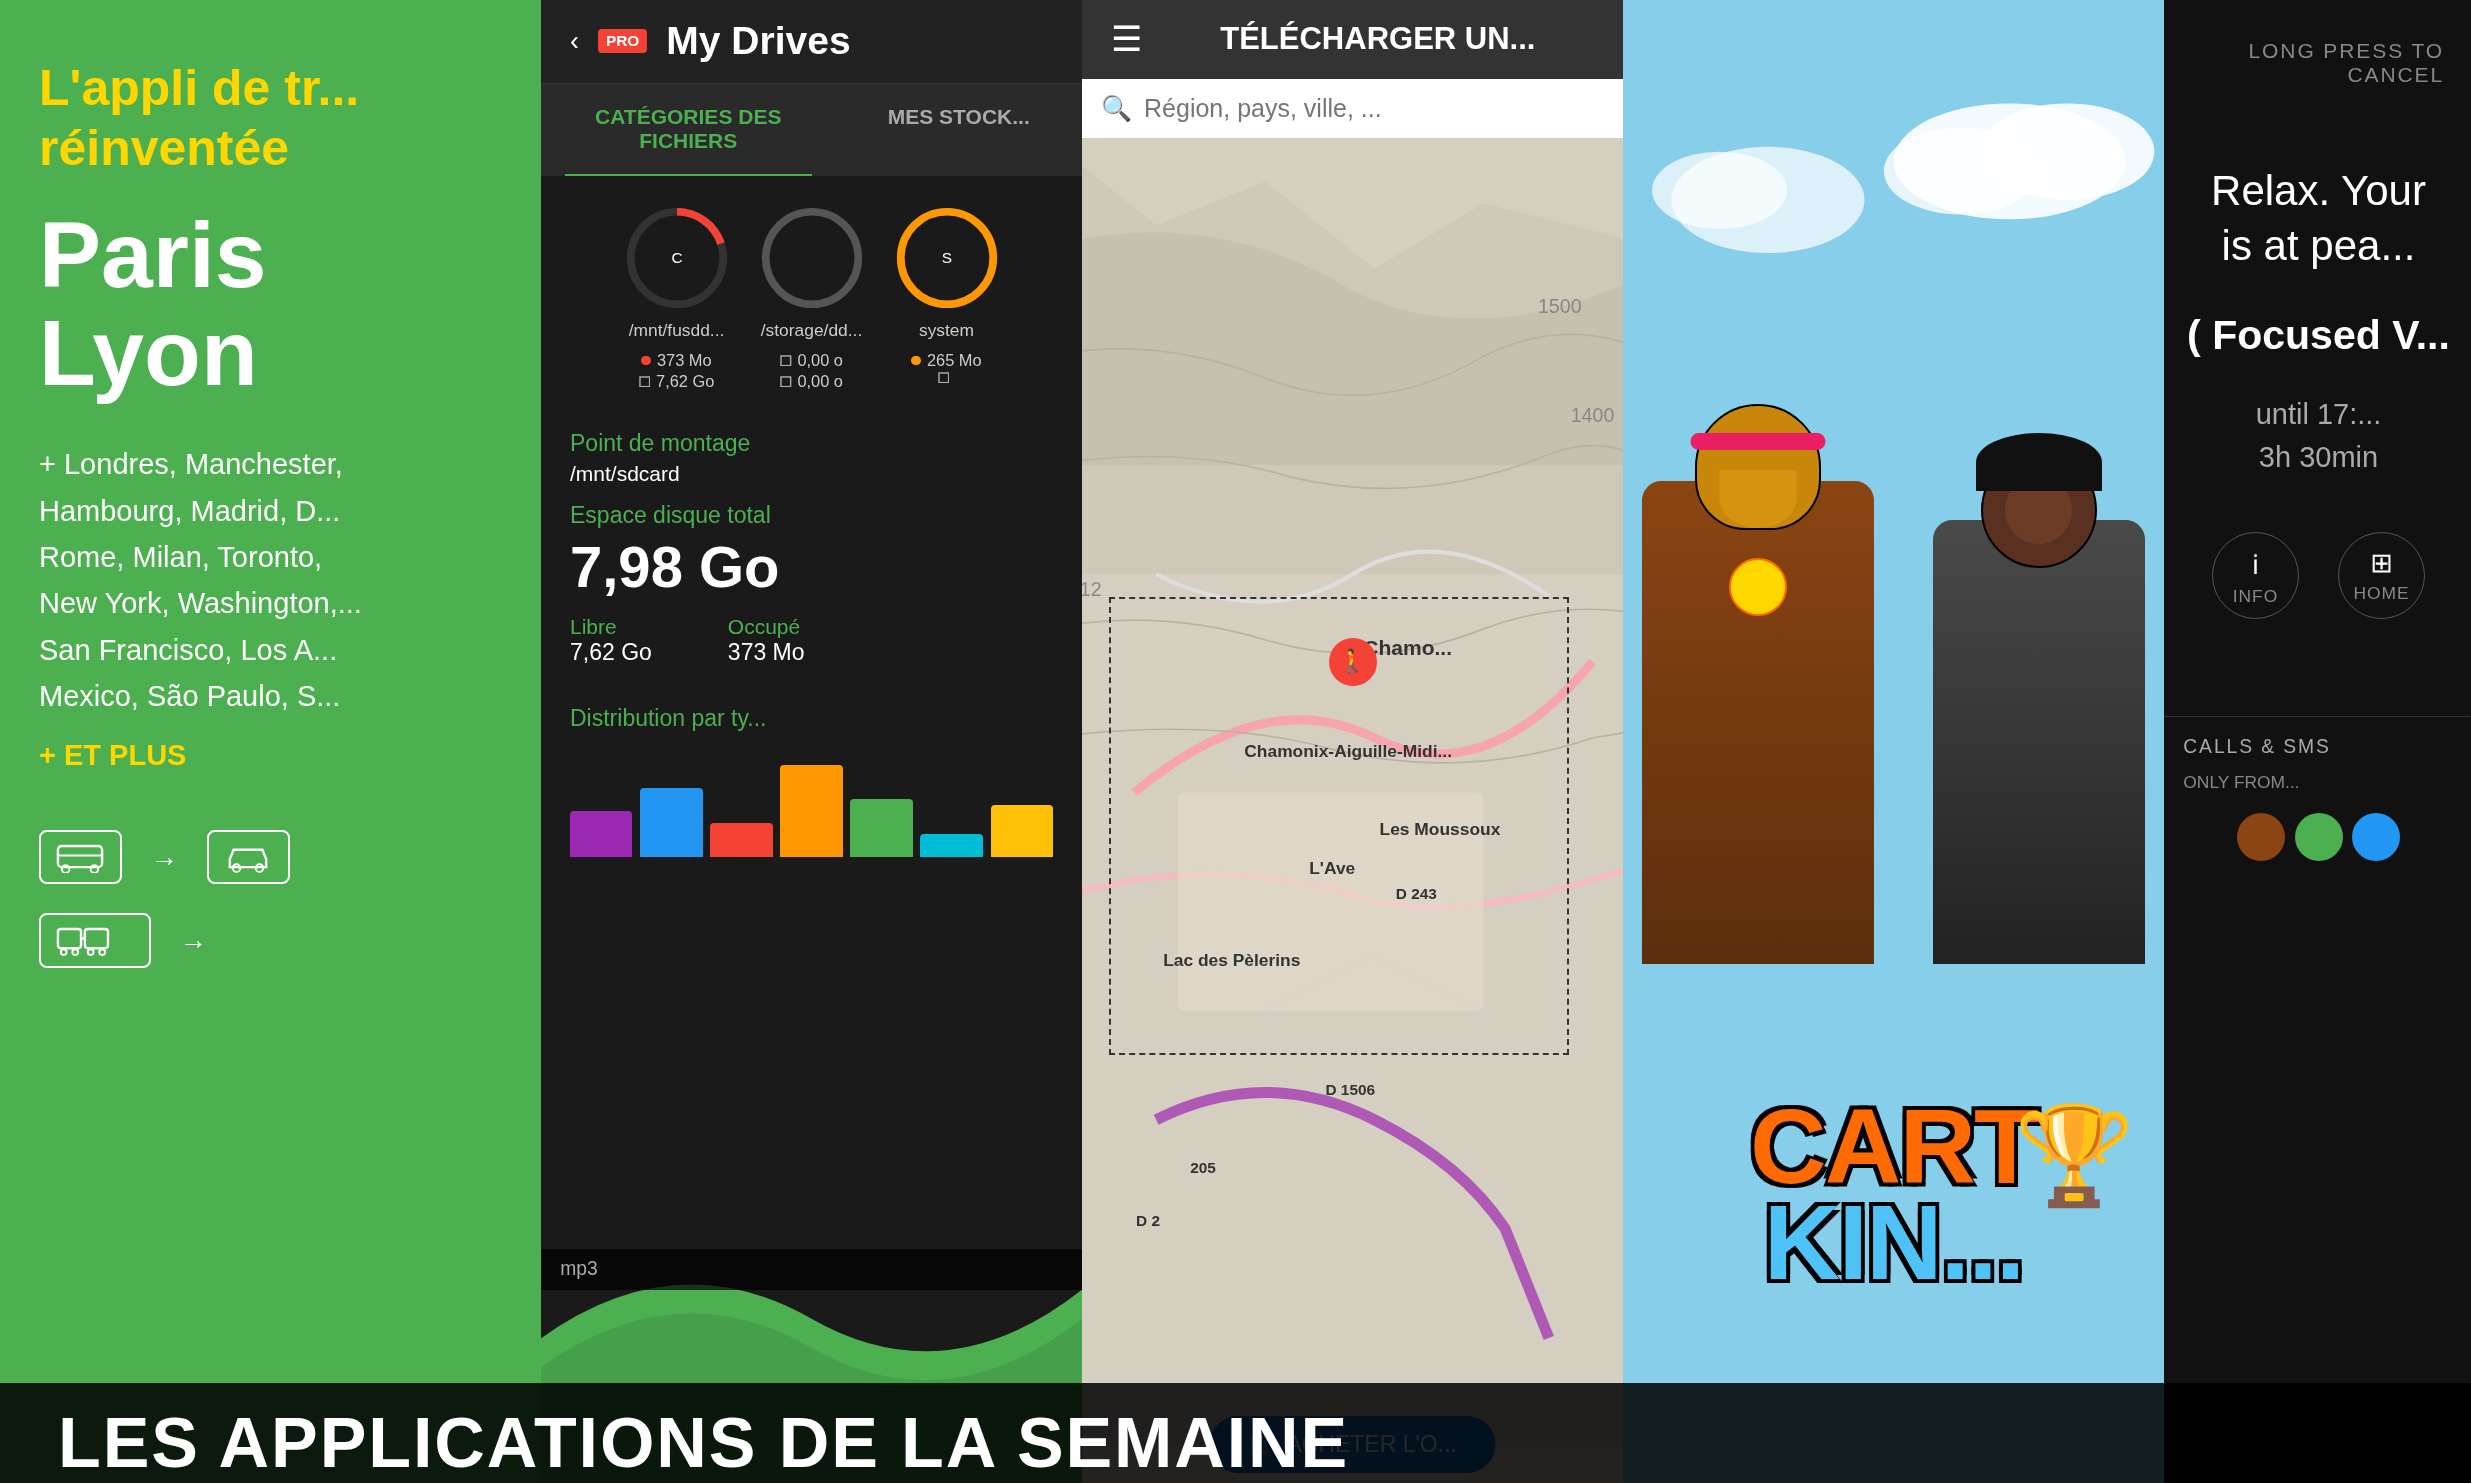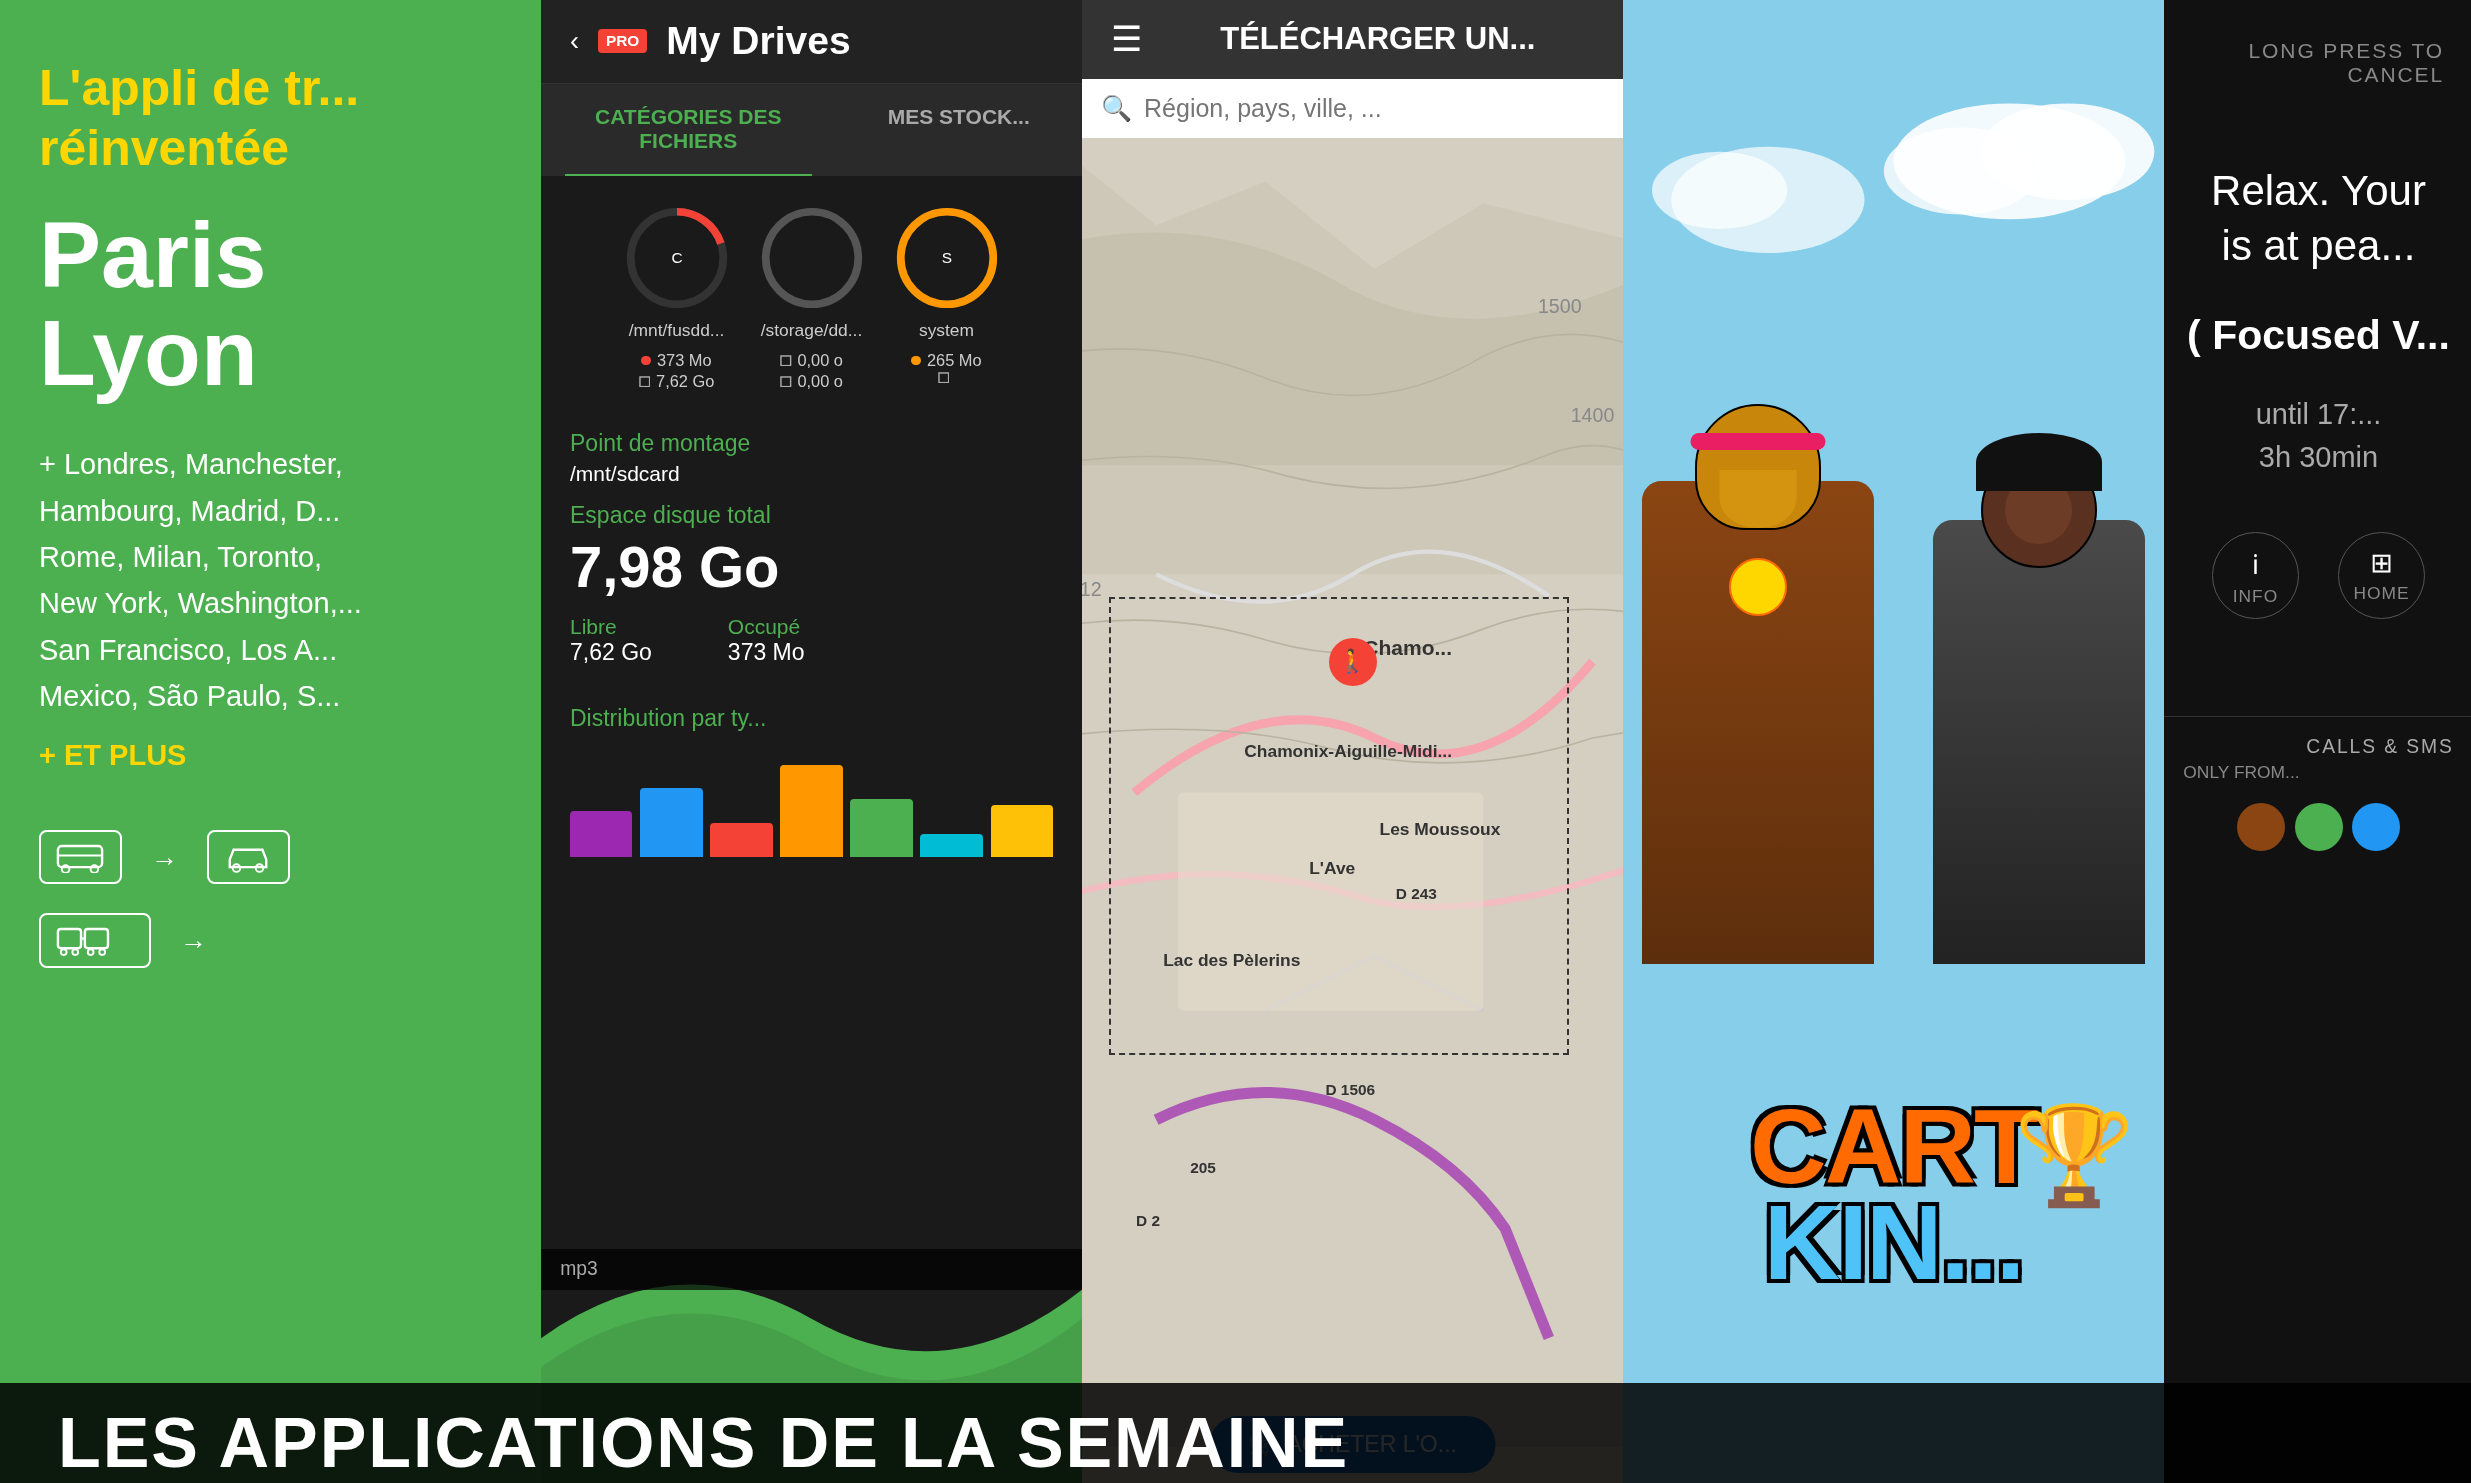--- a/index.html
+++ b/index.html
@@ -535,22 +535,22 @@
 
     .panel-5-calls {
       padding: 19.3px;
       border-top: 1px solid #333;
     }
 
     .calls-label {
       color: #aaa;
       font-size: 19.3px;
       letter-spacing: 1.9px;
-      text-align: right;
-      margin-bottom: 4px;
+      text-align: left;
+      margin-bottom: 14px;
     }
 
     .calls-sublabel {
       color: #888;
       font-size: 17.4px;
     }
 
     .avatar-row {
       display: flex;
       justify-content: center;

